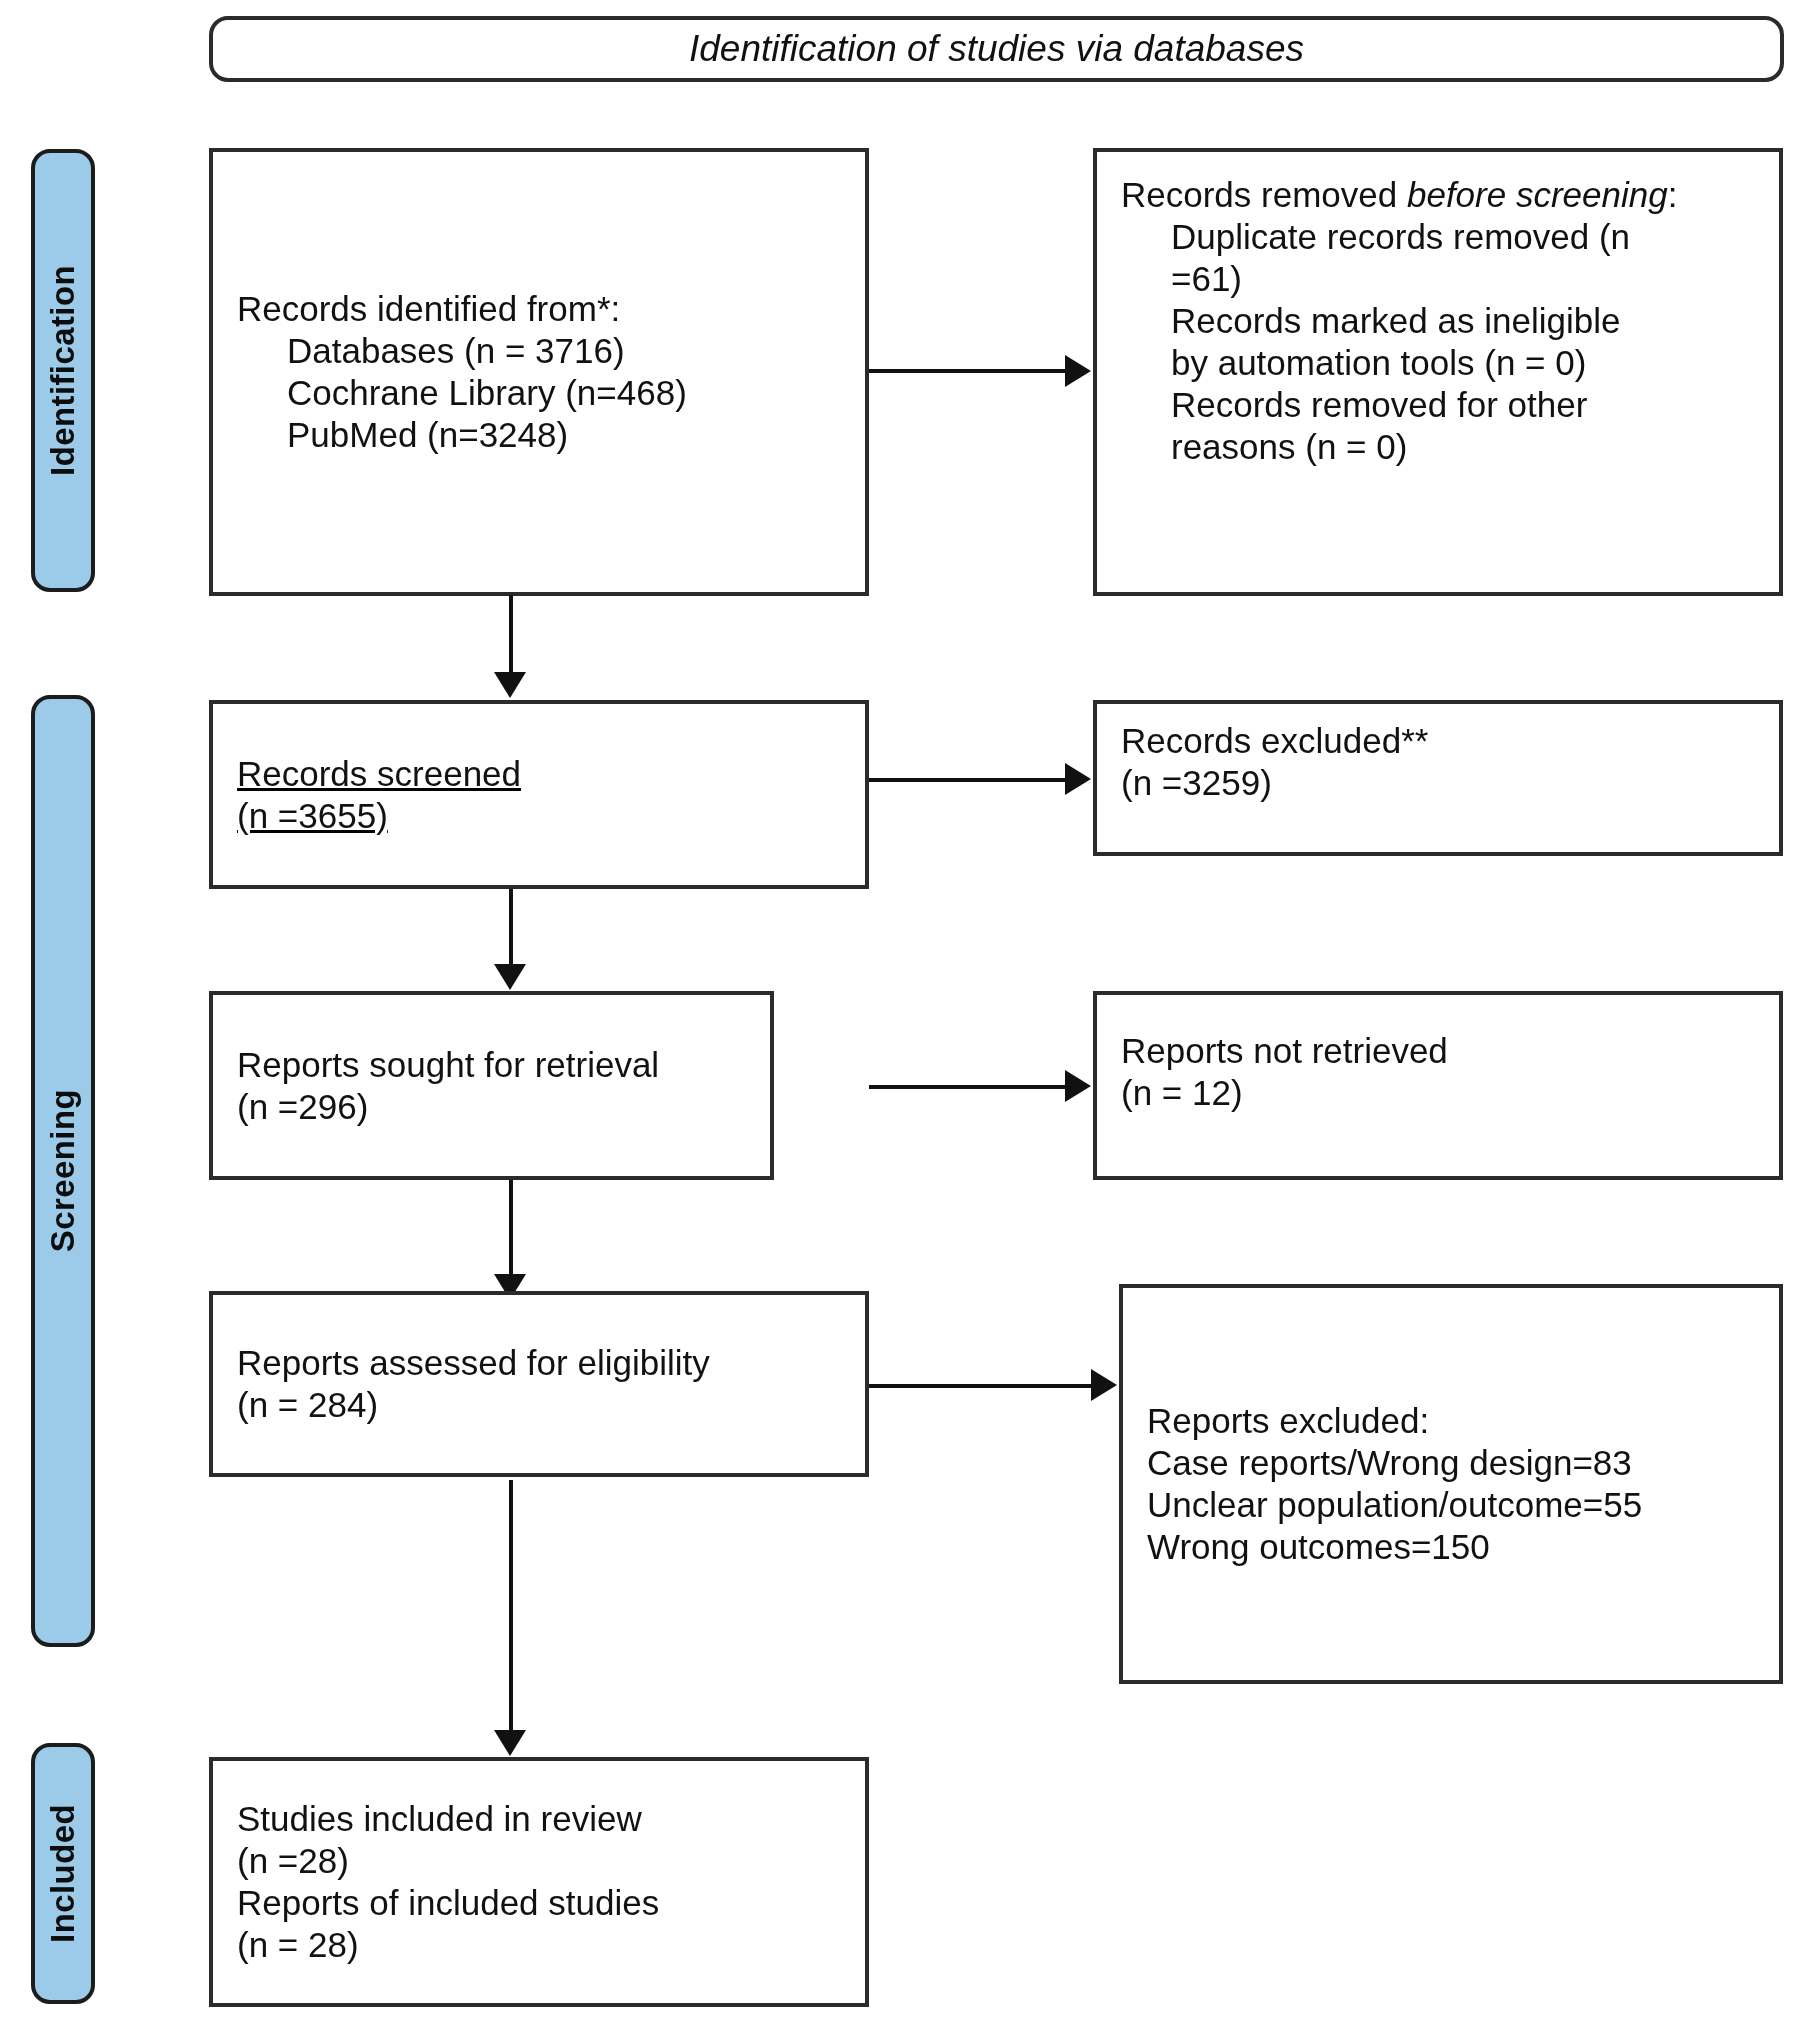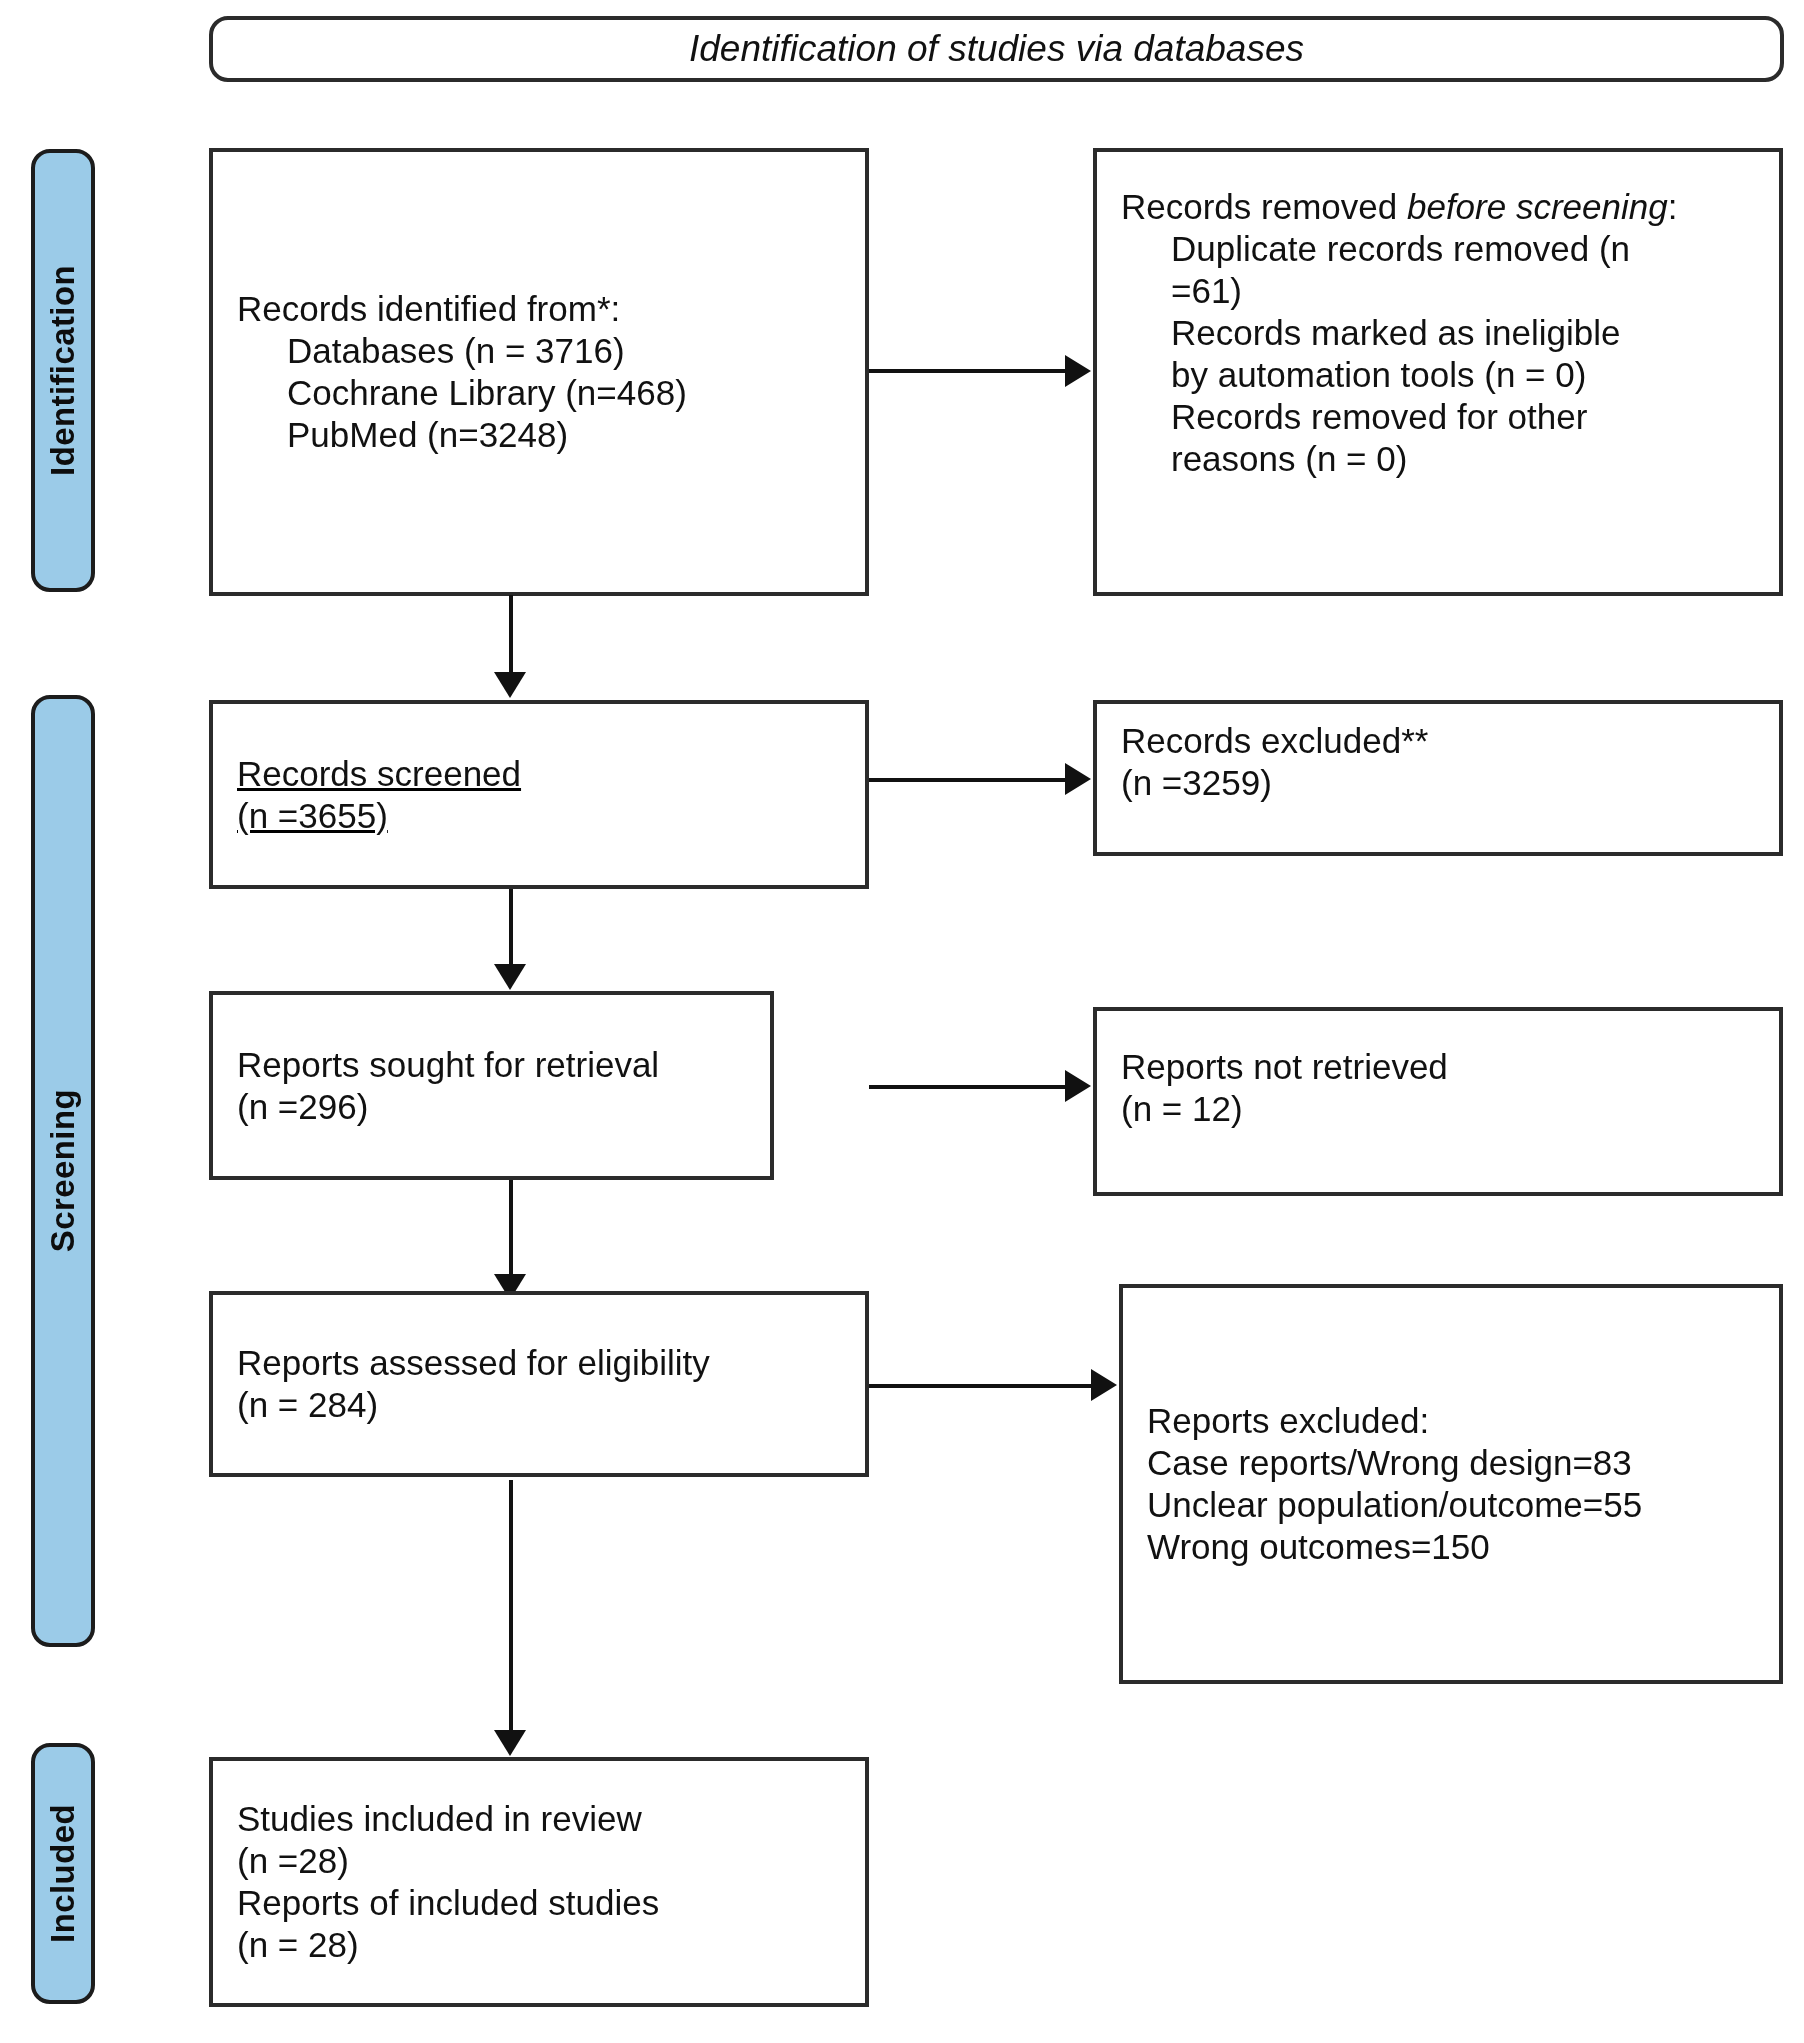--- a/index.html
+++ b/index.html
@@ -130,21 +130,21 @@
     <span class="banner-title">Identification of studies via databases</span>
   </div>
 
   <div class="flowbox" style="left:209px; top:148px; width:660px; height:448px;">
     <span class="line">Records identified from*:</span>
     <span class="line indent">Databases (n = 3716)</span>
     <span class="line indent">Cochrane Library (n=468)</span>
     <span class="line indent">PubMed (n=3248)</span>
   </div>
 
-  <div class="flowbox" style="left:1093px; top:148px; width:690px; height:448px; justify-content:flex-start; padding-top:34px;">
+  <div class="flowbox" style="left:1093px; top:148px; width:690px; height:448px; justify-content:flex-start; padding-top:22px;">
     <span class="line"><span>Records removed </span><i>before screening</i><span>:</span></span>
     <span class="line indent">Duplicate records removed (n</span>
     <span class="line indent">=61)</span>
     <span class="line indent">Records marked as ineligible</span>
     <span class="line indent">by automation tools (n = 0)</span>
     <span class="line indent">Records removed for other</span>
     <span class="line indent">reasons (n = 0)</span>
   </div>
 
   <div class="hline" style="left:869px; top:369px; width:196px;"></div>
@@ -167,21 +167,21 @@
   <div class="arrow-right" style="left:1065px; top:763px;"></div>
 
   <div class="vline" style="left:509px; top:889px; height:76px;"></div>
   <div class="arrow-down" style="left:494px; top:964px;"></div>
 
   <div class="flowbox" style="left:209px; top:991px; width:565px; height:189px;">
     <span class="line">Reports sought for retrieval</span>
     <span class="line">(n =296)</span>
   </div>
 
-  <div class="flowbox" style="left:1093px; top:991px; width:690px; height:189px; justify-content:flex-start; padding-top:35px;margin-top:16px;">
+  <div class="flowbox" style="left:1093px; top:991px; width:690px; height:189px; justify-content:flex-start; padding-top:35px;">
     <span class="line">Reports not retrieved</span>
     <span class="line">(n = 12)</span>
   </div>
 
   <div class="hline" style="left:869px; top:1085px; width:196px;"></div>
   <div class="arrow-right" style="left:1065px; top:1070px;"></div>
 
   <div class="vline" style="left:509px; top:1180px; height:96px;"></div>
   <div class="arrow-down" style="left:494px; top:1274px;"></div>
 

